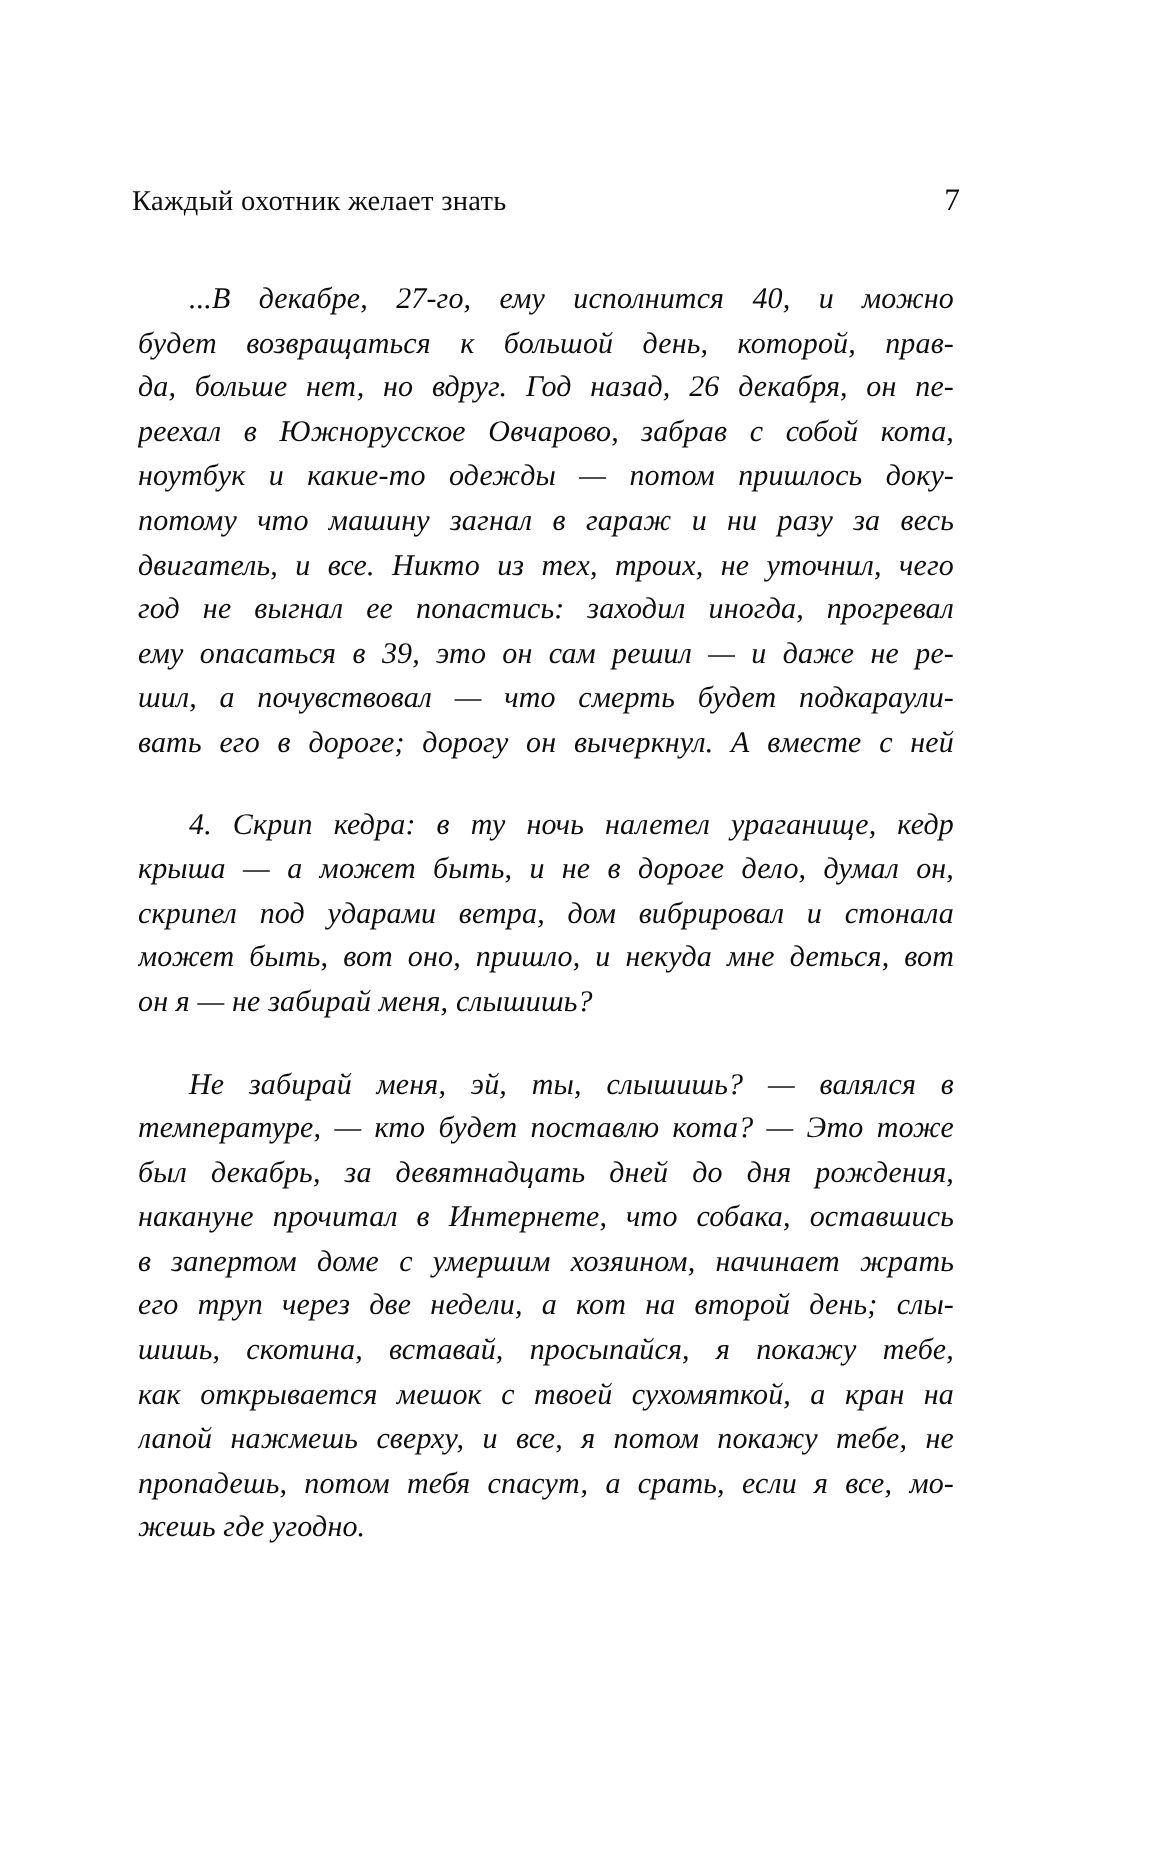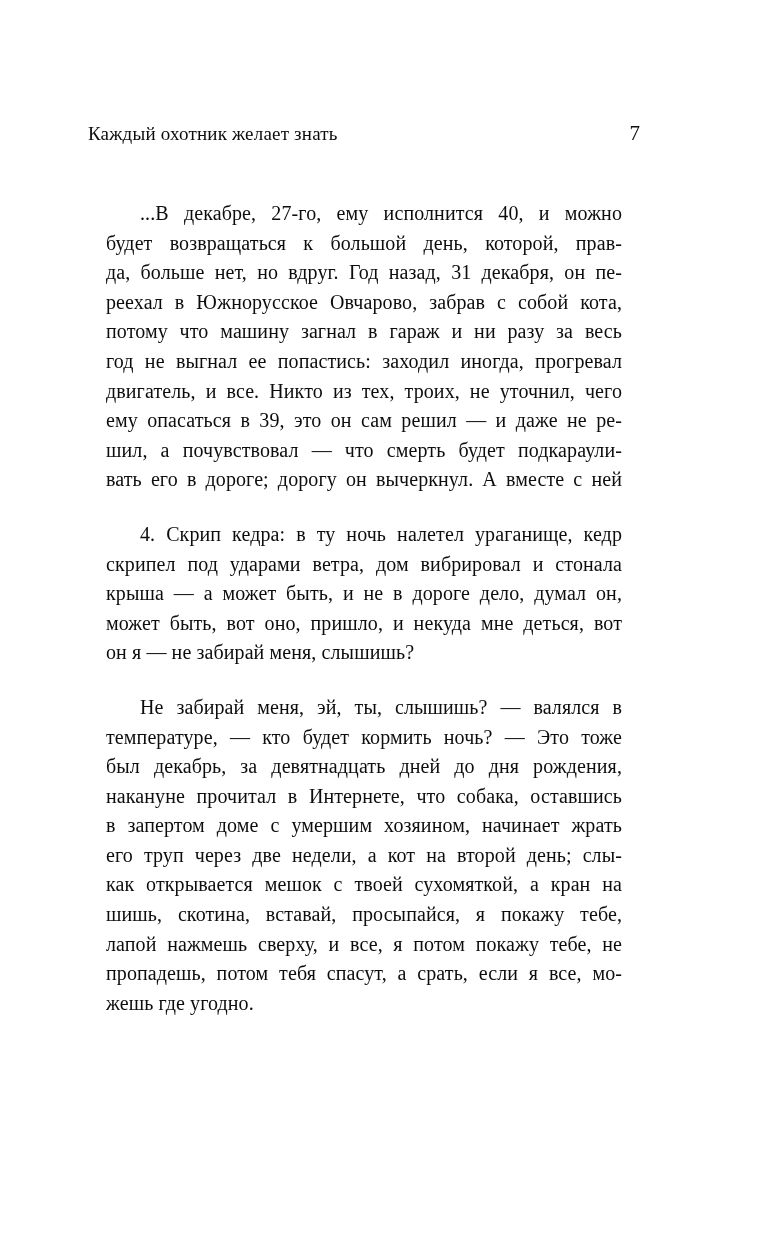--- a/index.html
+++ b/index.html
@@ -34,21 +34,22 @@
   .page-number {
     font-size: 21px;
   }
   .body-text {
     position: absolute;
     top: 181px;
     left: 88px;
     width: 552px;
   }
   .paragraph {
-    margin: 18px;
+    margin: 4px;
+    font-style: italic;
   }
   .paragraph + .paragraph {
     margin-top: 25px;
   }
   .line {
     font-size: 20px;
     line-height: 29.6px;
     height: 29.6px;
     overflow: hidden;
     text-align: justify;
@@ -68,43 +69,44 @@
 
 <div class="page">
   <div class="running-head">
     <span class="running-title">Каждый охотник желает знать</span>
     <span class="page-number">7</span>
   </div>
   <div class="body-text">
       <div class="paragraph">
         <div class="line para-start">...В декабре, 27-го, ему исполнится 40, и можно</div>
         <div class="line">будет возвращаться к большой день, которой, прав-</div>
-        <div class="line">да, больше нет, но вдруг. Год назад, 31 декабря, он пе-</div>
+        <div class="line">да, больше нет, но вдруг. Год назад, 26 декабря, он пе-</div>
         <div class="line">реехал в Южнорусское Овчарово, забрав с собой кота,</div>
+        <div class="line">ноутбук и какие-то одежды — потом пришлось доку-</div>
         <div class="line">потому что машину загнал в гараж и ни разу за весь</div>
+        <div class="line">двигатель, и все. Никто из тех, троих, не уточнил, чего</div>
         <div class="line">год не выгнал ее попастись: заходил иногда, прогревал</div>
-        <div class="line">двигатель, и все. Никто из тех, троих, не уточнил, чего</div>
         <div class="line">ему опасаться в 39, это он сам решил — и даже не ре-</div>
         <div class="line">шил, а почувствовал — что смерть будет подкараули-</div>
         <div class="line">вать его в дороге; дорогу он вычеркнул. А вместе с ней</div>
       </div>
       <div class="paragraph">
         <div class="line para-start">4. Скрип кедра: в ту ночь налетел ураганище, кедр</div>
+        <div class="line">крыша — а может быть, и не в дороге дело, думал он,</div>
         <div class="line">скрипел под ударами ветра, дом вибрировал и стонала</div>
-        <div class="line">крыша — а может быть, и не в дороге дело, думал он,</div>
         <div class="line">может быть, вот оно, пришло, и некуда мне деться, вот</div>
         <div class="line para-end">он я — не забирай меня, слышишь?</div>
       </div>
       <div class="paragraph">
         <div class="line para-start">Не забирай меня, эй, ты, слышишь? — валялся в</div>
-        <div class="line">температуре, — кто будет кормить ночь? — Это тоже</div>
+        <div class="line">температуре, — кто будет поставлю кота? — Это тоже</div>
         <div class="line">был декабрь, за девятнадцать дней до дня рождения,</div>
         <div class="line">накануне прочитал в Интернете, что собака, оставшись</div>
         <div class="line">в запертом доме с умершим хозяином, начинает жрать</div>
         <div class="line">его труп через две недели, а кот на второй день; слы-</div>
+        <div class="line">шишь, скотина, вставай, просыпайся, я покажу тебе,</div>
         <div class="line">как открывается мешок с твоей сухомяткой, а кран на</div>
-        <div class="line">шишь, скотина, вставай, просыпайся, я покажу тебе,</div>
         <div class="line">лапой нажмешь сверху, и все, я потом покажу тебе, не</div>
         <div class="line">пропадешь, потом тебя спасут, а срать, если я все, мо-</div>
         <div class="line para-end">жешь где угодно.</div>
       </div>
     </div>
 </div>
 
 </body></html>

